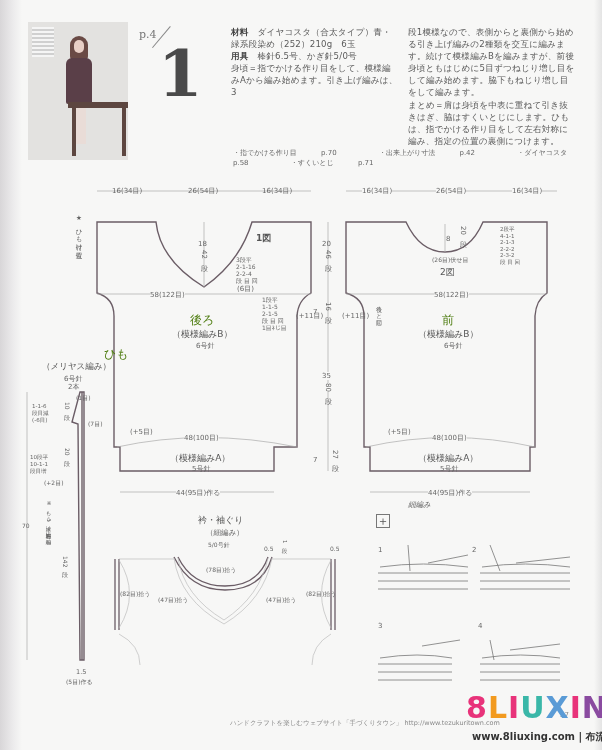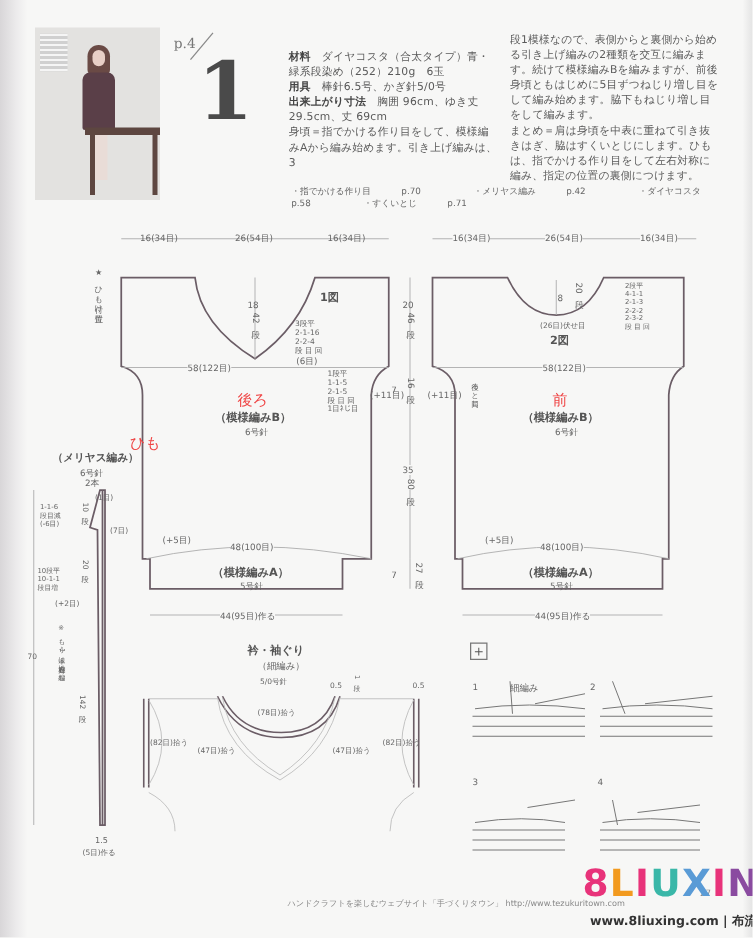--- a/index.html
+++ b/index.html
@@ -13,28 +13,28 @@
   .photo .dress{position:absolute;left:38px;top:36px;width:26px;height:46px;background:#5a3f48;border-radius:6px 6px 2px 2px;}
   .photo .legs{position:absolute;left:44px;top:82px;width:14px;height:40px;background:#e9dcd7;}
   .photo .table{position:absolute;left:40px;top:80px;width:60px;height:6px;background:#5d4640;}
   .photo .tleg1{position:absolute;left:44px;top:86px;width:4px;height:48px;background:#5d4640;}
   .photo .tleg2{position:absolute;left:94px;top:86px;width:4px;height:48px;background:#5d4640;}
   .pageref{position:absolute;left:139px;top:28px;font-family:"DejaVu Serif",serif;font-size:11px;color:#777;}
   .slash{position:absolute;left:150px;top:26px;width:1px;height:28px;background:#888;transform:rotate(40deg);transform-origin:top left;left:170px;}
   .bignum{position:absolute;left:158px;top:42px;font-family:"DejaVu Serif",serif;font-size:64px;line-height:64px;color:#4a4a4a;font-weight:bold;}
   .txt{position:absolute;font-size:8.6px;line-height:12.1px;color:#5a5a5a;letter-spacing:0.2px;}
   .txt b{color:#444;}
-  .col1{left:231px;top:40px;width:168px;}
+  .col1{left:231px;top:26px;width:168px;}
   .col2{left:408px;top:26px;width:168px;}
   .refs{position:absolute;left:233px;top:148px;font-size:7px;color:#666;word-spacing:4px;}
   .refs span{margin-right:18px;}
   svg.diag{position:absolute;left:0;top:0;}
   .lbl{position:absolute;font-size:7px;color:#666;white-space:nowrap;}
-  .lbl-md{position:absolute;font-size:9px;color:#555;white-space:nowrap;font-weight:bold;}
-  .lbl-lg{position:absolute;font-size:12px;color:#ef4444;white-space:nowrap;}
+  .lbl-md{position:absolute;font-size:9px;color:#555;white-space:nowrap;}
+  .lbl-lg{position:absolute;font-size:12px;color:#4d7c0f;white-space:nowrap;}
   .vt{writing-mode:vertical-rl;}
   .sym-box{position:absolute;left:376px;top:514px;width:12px;height:12px;border:1px solid #777;font-size:12px;line-height:12px;text-align:center;color:#555;}
   .footer{position:absolute;left:230px;top:719px;font-size:6.5px;color:#888;}
   .pagenum{position:absolute;left:560px;top:711px;font-size:7px;color:#888;}
   .logo{position:absolute;left:466px;top:690px;width:134px;height:60px;}
   .logo .word{position:absolute;left:0;top:0;font-family:"DejaVu Sans",sans-serif;font-weight:bold;font-size:30px;letter-spacing:1px;}
   .logo .url{position:absolute;left:6px;top:40px;font-size:10px;color:#333;font-weight:bold;white-space:nowrap;}
 </style>
 </head>
 <body>
@@ -53,29 +53,28 @@
   <div class="tleg2"></div>
 </div>
 
 <div class="pageref">p.4</div>
 <div class="slash"></div>
 <div class="bignum">1</div>
 
 <div class="txt col1">
   <div><b>材料</b>　<span>ダイヤコスタ（合太タイプ）青・緑系段染め（252）210g　6玉</span></div>
   <div><b>用具</b>　<span>棒針6.5号、かぎ針5/0号</span></div>
-  <div><b>出来上がり寸法</b>　<span>胸囲 96cm、ゆき丈 29.5cm、丈 69cm</span></div>
   <div><span>身頃＝指でかける作り目をして、模様編みAから編み始めます。引き上げ編みは、3</span></div>
 </div>
 <div class="txt col2" style="white-space:pre-line;">段1模様なので、表側からと裏側から始める引き上げ編みの2種類を交互に編みます。続けて模様編みBを編みますが、前後身頃ともはじめに5目ずつねじり増し目をして編み始めます。脇下もねじり増し目をして編みます。
 まとめ＝肩は身頃を中表に重ねて引き抜きはぎ、脇はすくいとじにします。ひもは、指でかける作り目をして左右対称に編み、指定の位置の裏側につけます。</div>
 
 <div class="refs">
   <span><span>・指でかける作り目</span> <span>p.70</span></span>
-  <span><span>・メリヤス編み</span> <span>p.42</span></span>
+  <span><span>・出来上がり寸法</span> <span>p.42</span></span>
   <span><span>・ダイヤコスタ</span> <span>p.58</span></span>
   <span><span>・すくいとじ</span> <span>p.71</span></span>
 </div>
 
 <svg class="diag" width="602" height="750">
   <g stroke="#6b5d66" stroke-width="1.4" fill="none">
 
     <path d="M97,222 L156,222 Q160,260 204,287 Q240,262 252,222 L311,222 L311,293 Q298,300 297,316 L297,447 L274,447 L274,471 L120,471 L120,447 L114,447 L114,316 Q114,298 97,293 Z"></path>
 
     <path d="M346,222 L406,222 Q420,252 445,252 Q470,252 483,222 L547,222 L547,293 Q536,300 535,316 L535,447 L530,447 L530,471 L370,471 L370,447 L364,447 L364,316 Q364,298 346,293 Z"></path>
@@ -244,21 +243,21 @@
 <div class="lbl" style="left:206px;top:566px;font-size:6px;">(78目)拾う</div>
 <div class="lbl" style="left:158px;top:596px;font-size:6px;">(47目)拾う</div>
 <div class="lbl" style="left:266px;top:596px;font-size:6px;">(47目)拾う</div>
 <div class="lbl" style="left:120px;top:590px;font-size:6px;">(82目)拾う</div>
 <div class="lbl" style="left:306px;top:590px;font-size:6px;">(82目)拾う</div>
 <div class="lbl" style="left:264px;top:545px;font-size:6px;">0.5</div>
 <div class="lbl vt" style="left:282px;top:540px;font-size:5.5px;">1段</div>
 <div class="lbl" style="left:330px;top:545px;font-size:6px;">0.5</div>
 
 <div class="sym-box">＋</div>
-<div class="lbl" style="left:408px;top:546px;font-size:7.5px;">細編み</div>
+<div class="lbl" style="left:408px;top:500px;font-size:7.5px;font-style:italic;">細編み</div>
 <div class="lbl" style="left:378px;top:546px;">1</div>
 <div class="lbl" style="left:472px;top:546px;">2</div>
 <div class="lbl" style="left:378px;top:622px;">3</div>
 <div class="lbl" style="left:478px;top:622px;">4</div>
 
 <div class="footer">ハンドクラフトを楽しむウェブサイト「手づくりタウン」 http://www.tezukuritown.com</div>
 <div class="pagenum">27</div>
 
 <div class="logo">
   <div class="word">

